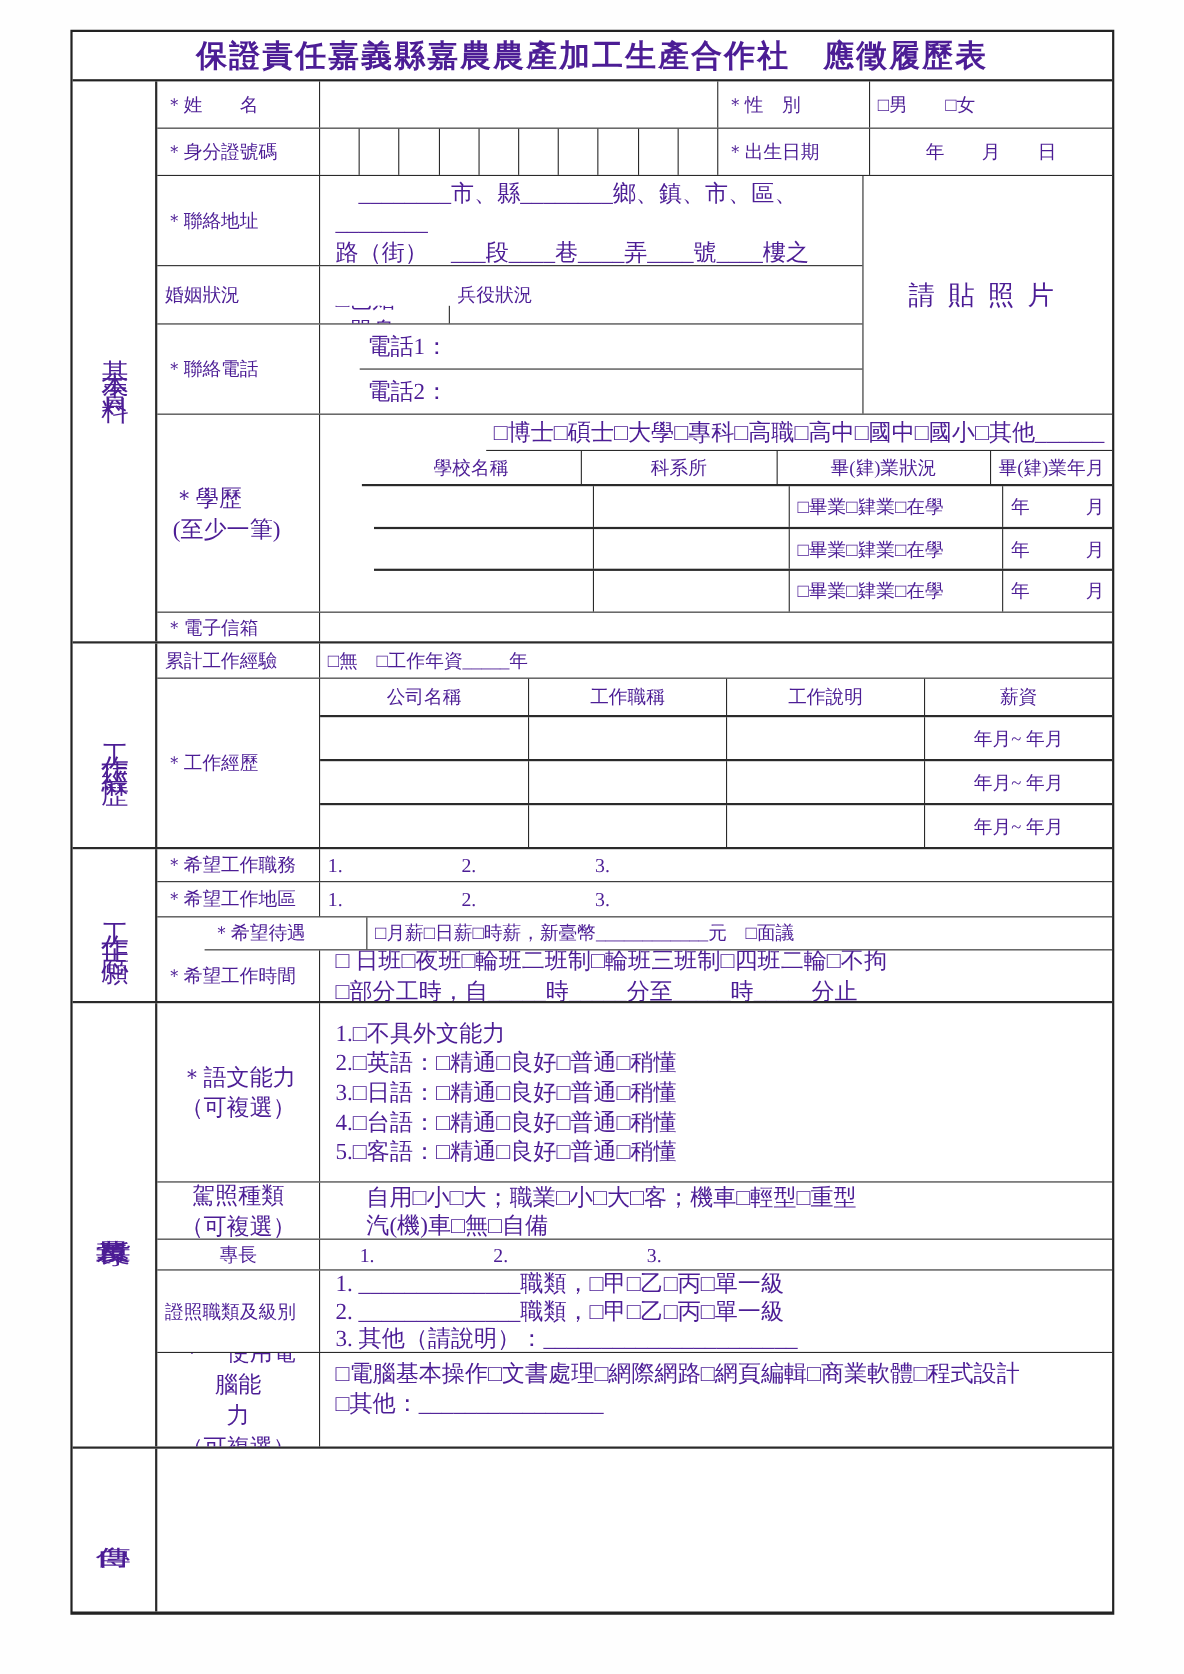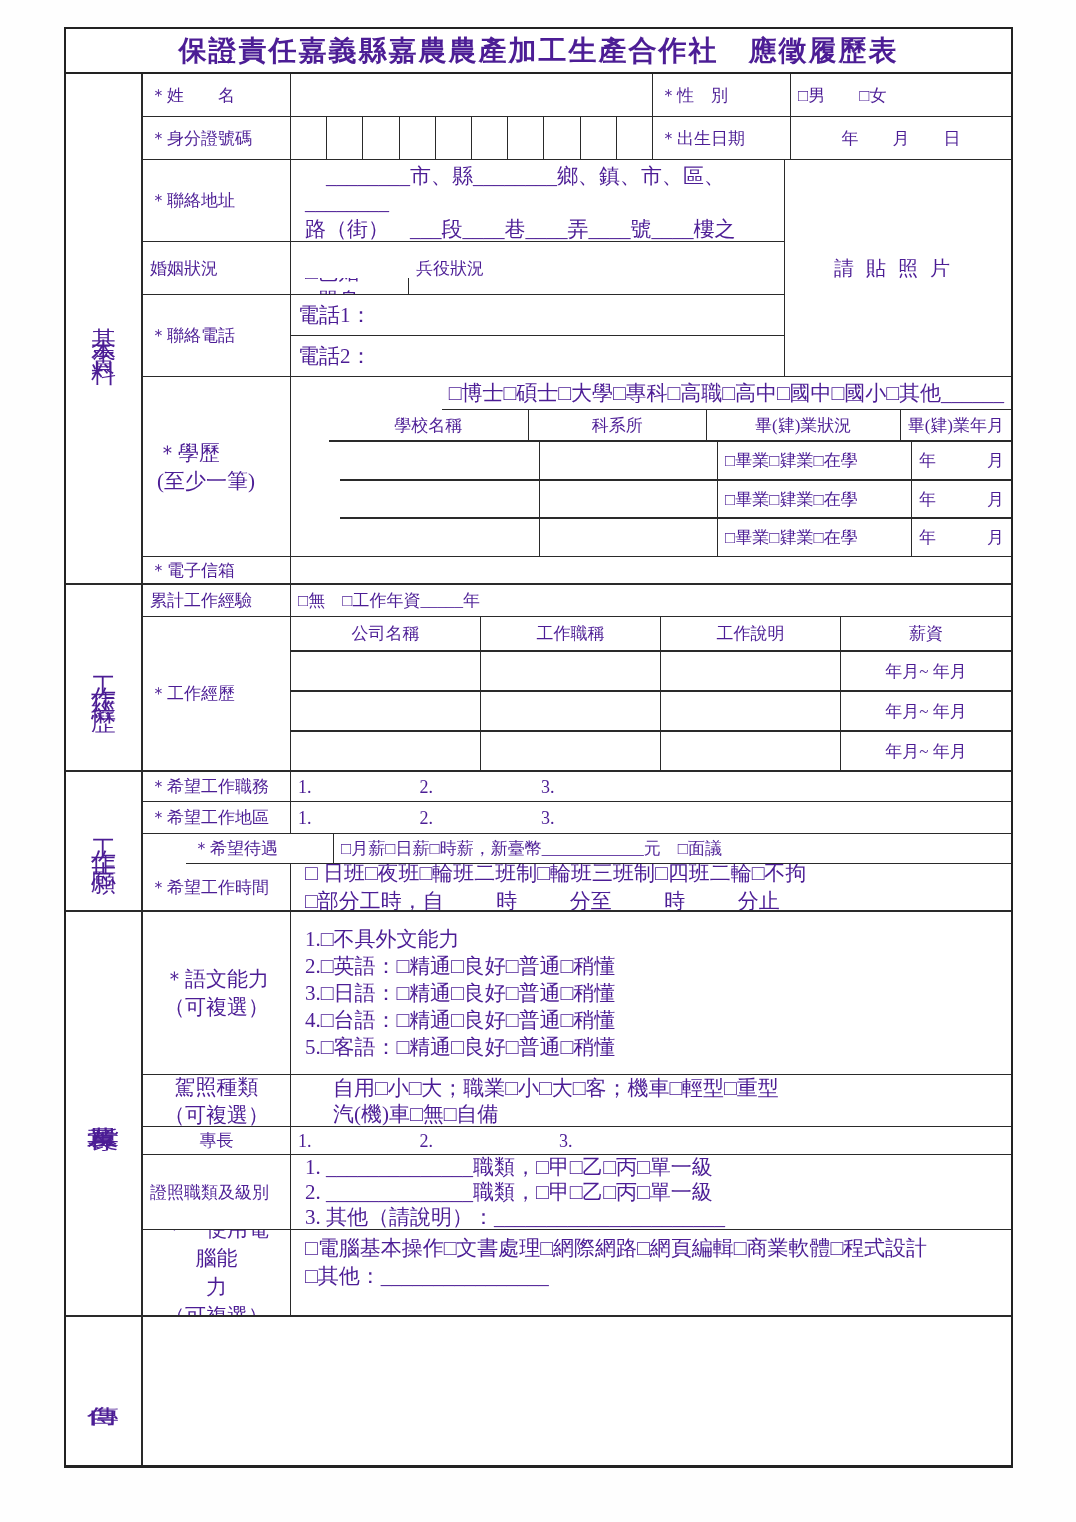--- a/index.html
+++ b/index.html
@@ -45,25 +45,25 @@
   .col { flex-direction:column; align-items:flex-start; justify-content:center; }
   .col.center { align-items:center; }
   .grow { flex:1; }
   .thick { border-bottom-width:2px; }
   .line { padding:0 7px; font-size:21px; white-space:pre-wrap; }
   
   .r-name { height:43px; } .r-id { height:43px; }
   .r-mid { height:217px; } .r-edu { height:180px; } .r-email { flex:1; }
   .mid-left { width:642px; flex-shrink:0; display:flex; flex-direction:column; border-right:1.5px solid #2a2a2a; }
   .r-addr { height:82px; } .r-marriage { height:53px; } .r-phone { flex:1; }
-  .phone-stack { flex:1; display:flex; flex-direction:column; }
+  .phone-stack { flex:1; display:flex; flex-direction:column;margin-left:36px; }
   .phone-line { flex:1; display:flex; align-items:center; border-bottom:1px solid #2a2a2a; }
   .phone-line:last-child { border-bottom:none; }
   .photo-cell { flex:1; display:flex; align-items:center; justify-content:center;
-    font-size:20px; letter-spacing:12px; }
+    font-size:24px; letter-spacing:12px; }
   .idboxes { width:362px; flex-shrink:0; display:flex; border-right:1.5px solid #2a2a2a; }
   .idbox { flex:1; border-right:1px solid #2a2a2a; }
   .idbox:last-child { border-right:none; }
   .w-namefield { width:362px; flex-shrink:0; }
   .w-genlabel { width:138px; flex-shrink:0; }
   
   .edu-stack { flex:1; display:flex; flex-direction:column;align-items:flex-end; }
   .edu-degree { height:33px; display:flex; align-items:center; border-bottom:1.5px solid #2a2a2a; }
   .edu-head { height:32px; }
   .edu-row { flex:1; border-bottom:2px solid #2a2a2a; }
@@ -74,21 +74,21 @@
   .r-worktotal { height:32px; } .r-workhist { flex:1; }
   .work-stack { flex:1; display:flex; flex-direction:column; }
   .work-head { height:35px; }
   .work-row { flex:1; border-bottom:2px solid #2a2a2a; }
   .work-row:last-child { border-bottom:none; }
   .wc1 { width:190px; flex-shrink:0; } .wc2 { width:180px; flex-shrink:0; }
   .wc3 { width:180px; flex-shrink:0; } .wc4 { flex:1; }
   
   .r-job { height:30px; } .r-area { height:32px; } .r-salary { height:30px;margin-left:43px; } .r-time { flex:1; }
   
-  .r-lang { height:163px; } .r-license { height:52px;gap:28px; } .r-spec { height:28px; }
+  .r-lang { height:163px; } .r-license { height:52px;gap:28px; } .r-spec { height:28px;gap:29px; }
   .r-cert { height:75px; } .r-computer { flex:1; }
   .lines-6 .line { line-height:27px; }
   .lines-2 .line { line-height:26px; }
   .lines-3 .line { line-height:25px; }
   .top-align { justify-content:flex-start; padding-top:4px; }
   .num-val { font-size:18px; }
 </style>
 </head>
 <body>
 

